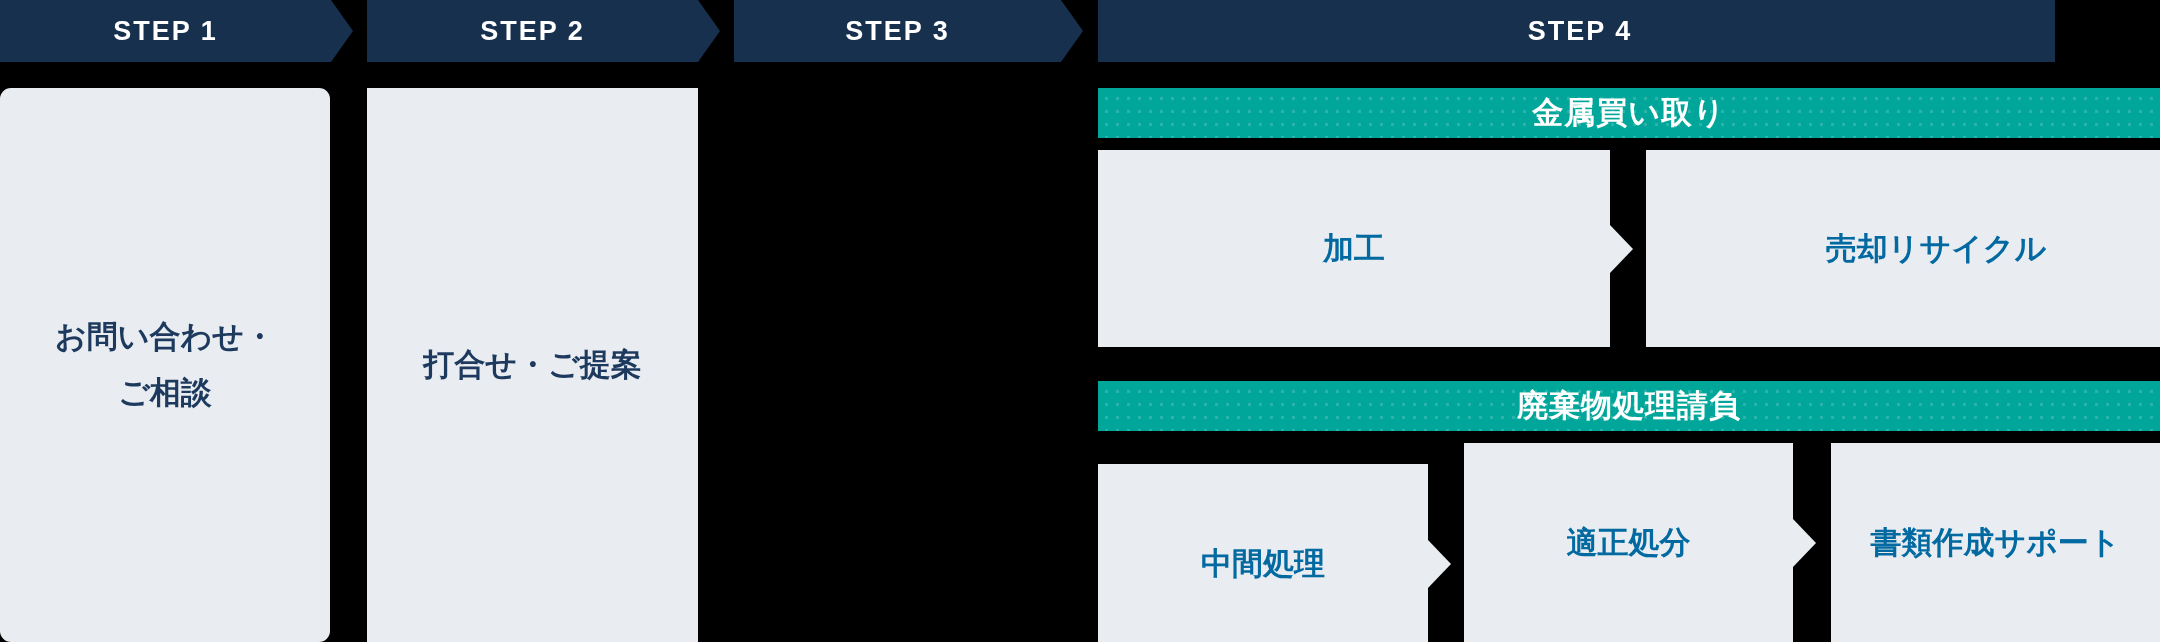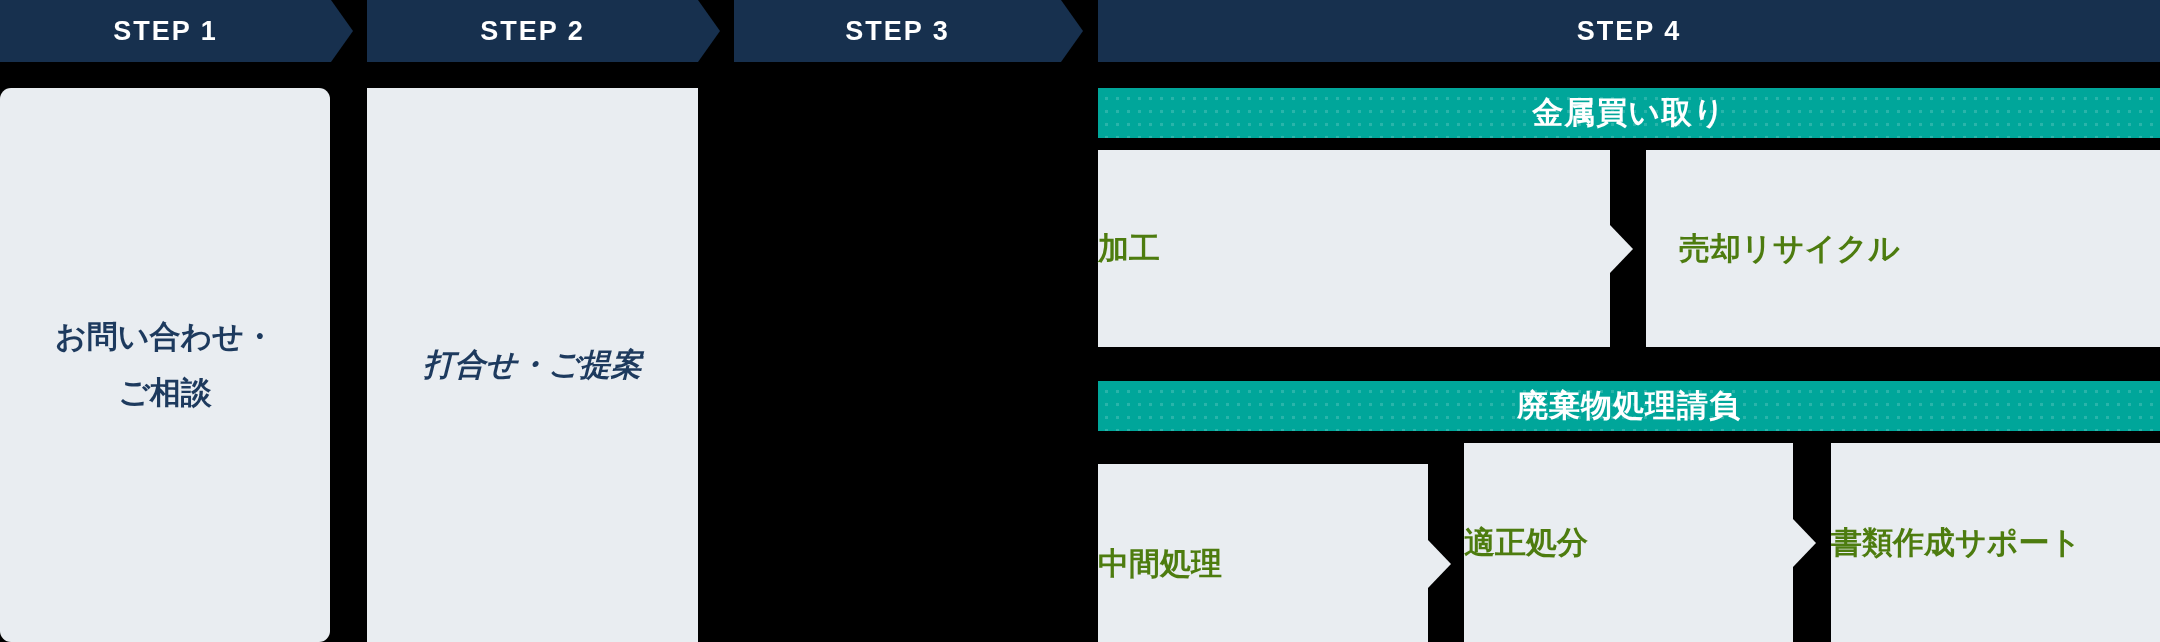--- a/index.html
+++ b/index.html
@@ -38,39 +38,39 @@
     top: 0;
     width: 0;
     height: 0;
     border-top: 31px solid transparent;
     border-bottom: 31px solid transparent;
     border-left: 22px solid #17304e;
   }
   .banner-1 { left: 0;      width: 331px; }
   .banner-2 { left: 367px;  width: 331px; }
   .banner-3 { left: 734px;  width: 327px; }
-  .banner-4 { left: 1098px; width: 1062px; }
+  .banner-4 { left: 1098px; width: 950px; padding-left: 7px; }
 
   
   .box {
     position: absolute;
     top: 88px;
     height: 554px;
     background: #e9edf1;
     display: flex;
     align-items: center;
     justify-content: center;
     text-align: center;
     color: #1d3a5e;
     font-size: 31px;
     line-height: 56px;
     white-space: nowrap;
   }
   .box-1 { left: 0;     width: 330px; border-radius: 11px; }
-  .box-2 { left: 367px; width: 331px; font-style: italic; }
+  .box-2 { left: 367px; width: 331px; }
   .box-3 { left: 734px; width: 328px; }
 
   
   .teal-band {
     position: absolute;
     left: 1098px;
     width: 1062px;
     height: 50px;
     background-color: #00a69a;
     background-image: radial-gradient(rgba(255,255,255,0.16) 1.6px, transparent 1.7px);
@@ -86,22 +86,23 @@
   }
   .teal-band-1 { top: 88px; }
   .teal-band-2 { top: 381px; }
 
   
   .sub-box {
     position: absolute;
     background: #e9edf1;
     display: flex;
     align-items: center;
+    justify-content: center;
     text-align: center;
-    color: #4d7c0f;
+    color: #0369a1;
     font-size: 31px;
     white-space: nowrap;
   }
   .sub-box.has-tab::after {
     content: "";
     position: absolute;
     left: 100%;
     top: 50%;
     transform: translateY(-50%);
     width: 0;

